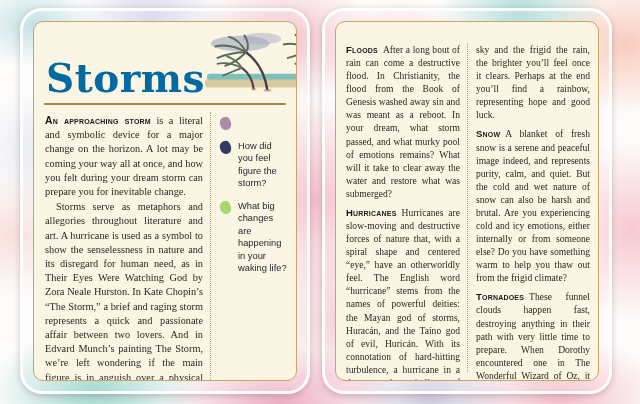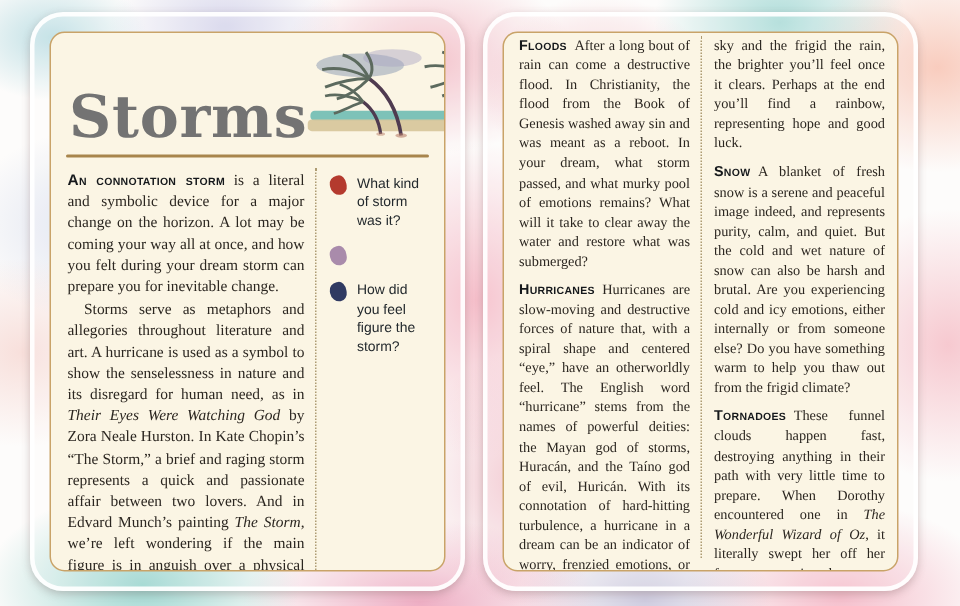--- a/index.html
+++ b/index.html
@@ -41,21 +41,21 @@
     border:1px solid #C9A368;
     border-radius:10px;
     box-sizing:border-box;
     overflow:hidden;
   }
   
   .panel-left{padding:2px 9px 6px 9px;}
   .header-row{display:flex;align-items:flex-end;height:76px;}
   .big-title{
     font-family:"DejaVu Serif", serif;font-weight:bold;
-    font-size:39px;color:#737373;line-height:1;letter-spacing:.5px;
+    font-size:39px;color:#0369a1;line-height:1;letter-spacing:.5px;
     padding:0 0 2px 3px;white-space:nowrap;
   }
   .illu{flex:1;height:72px;display:flex;justify-content:flex-end;align-items:flex-end;}
   .title-rule{height:2px;background:#A8854C;margin:3px 1px 7px 1px;border-radius:1px;}
   .cols{display:flex;height:268px;}
   .main-col{
     width:168px;padding:2px 7px 0 2px;box-sizing:border-box;
     border-right:1px dotted #AD9B72;
     font-size:10.3px;line-height:1.38;color:#2B2620;text-align:justify;
   }
@@ -70,36 +70,36 @@
   }
   .blob-red{background:#B43A2E;}
   .blob-mauve{background:#A98BAB;}
   .blob-navy{background:#303A62;}
   .blob-green{background:#A9D873;}
   .q-text{
     font-family:"Liberation Sans", sans-serif;
     font-size:9.3px;line-height:1.34;color:#22282C;
   }
   
-  .panel-right{padding:2px 8px 8px 10px;}
+  .panel-right{padding:21px 8px 8px 10px;}
   .rc-cols{display:flex;height:100%;}
   .rc-col{
     flex:1;box-sizing:border-box;
     font-size:9.55px;line-height:1.37;color:#2B2620;text-align:justify;
   }
   .rc-col-1{padding-right:7px;border-right:1px dotted #AD9B72;}
   .rc-col-2{padding-left:8px;position:relative;}
   .rc-col p{margin:0 0 6px 0;}
   
   .run.lead, .run.head{
     font-family:"Liberation Sans", sans-serif;font-weight:bold;
     font-variant:small-caps;letter-spacing:.2px;color:#15181B;
   }
   .run.head{margin-right:5px;}
-  .run.italic{font-style:italic;margin-top:44px;}
+  .run.italic{margin-top:44px;}
 </style>
 </head>
 <body>
 
 <div class="page">
 
   <div class="card card-left">
     <div class="panel panel-left">
       <div class="header-row">
         <div class="big-title">Storms</div>
@@ -136,35 +136,35 @@
 
             <ellipse cx="64" cy="63" rx="4" ry="1.5" fill="#B97F6A" opacity="0.6"></ellipse>
             <ellipse cx="50" cy="62" rx="3" ry="1.2" fill="#B97F6A" opacity="0.5"></ellipse>
             <ellipse cx="124" cy="62" rx="4" ry="1.5" fill="#B97F6A" opacity="0.6"></ellipse>
           </svg>
         </div>
       </div>
       <div class="title-rule"></div>
       <div class="cols">
         <div class="main-col">
-          <p><span class="run lead">An connotation storm</span><span class="run normal"> is a literal and symbolic device for a major change on the horizon. A lot may be coming your way all at once, and how you felt during your dream storm can prepare you for inevitable change.</span></p>
+          <p><span class="run lead">An approaching storm</span><span class="run normal"> is a literal and symbolic device for a major change on the horizon. A lot may be coming your way all at once, and how you felt during your dream storm can prepare you for inevitable change.</span></p>
           <p class="ind"><span class="run normal">Storms serve as metaphors and allegories throughout literature and art. A hurricane is used as a symbol to show the senselessness in nature and its disregard for human need, as in </span><span class="run italic">Their Eyes Were Watching God</span><span class="run normal"> by Zora Neale Hurston. In Kate Chopin’s “The Storm,” a brief and raging storm represents a quick and passionate affair between two lovers. And in Edvard Munch’s painting </span><span class="run italic">The Storm</span><span class="run normal">, we’re left wondering if the main figure is in anguish over a physical storm or one brewing inside her own brain.</span></p>
 
         </div>
         <div class="side-col">
-          <div class="q-item">
-            <span class="blob blob-red"></span>
-            <span class="q-text">What kind of storm was it?</span>
-          </div>
           <div class="q-item">
             <span class="blob blob-mauve"></span>
           </div>
           <div class="q-item">
             <span class="blob blob-navy"></span>
             <span class="q-text">How did you feel figure the storm?</span>
+          </div>
+          <div class="q-item">
+            <span class="blob blob-green"></span>
+            <span class="q-text">What big changes are happening in your waking life?</span>
           </div>
         </div>
       </div>
     </div>
   </div>
 
   <div class="card card-right">
     <div class="panel panel-right">
       <div class="rc-cols">
         <div class="rc-col rc-col-1">

